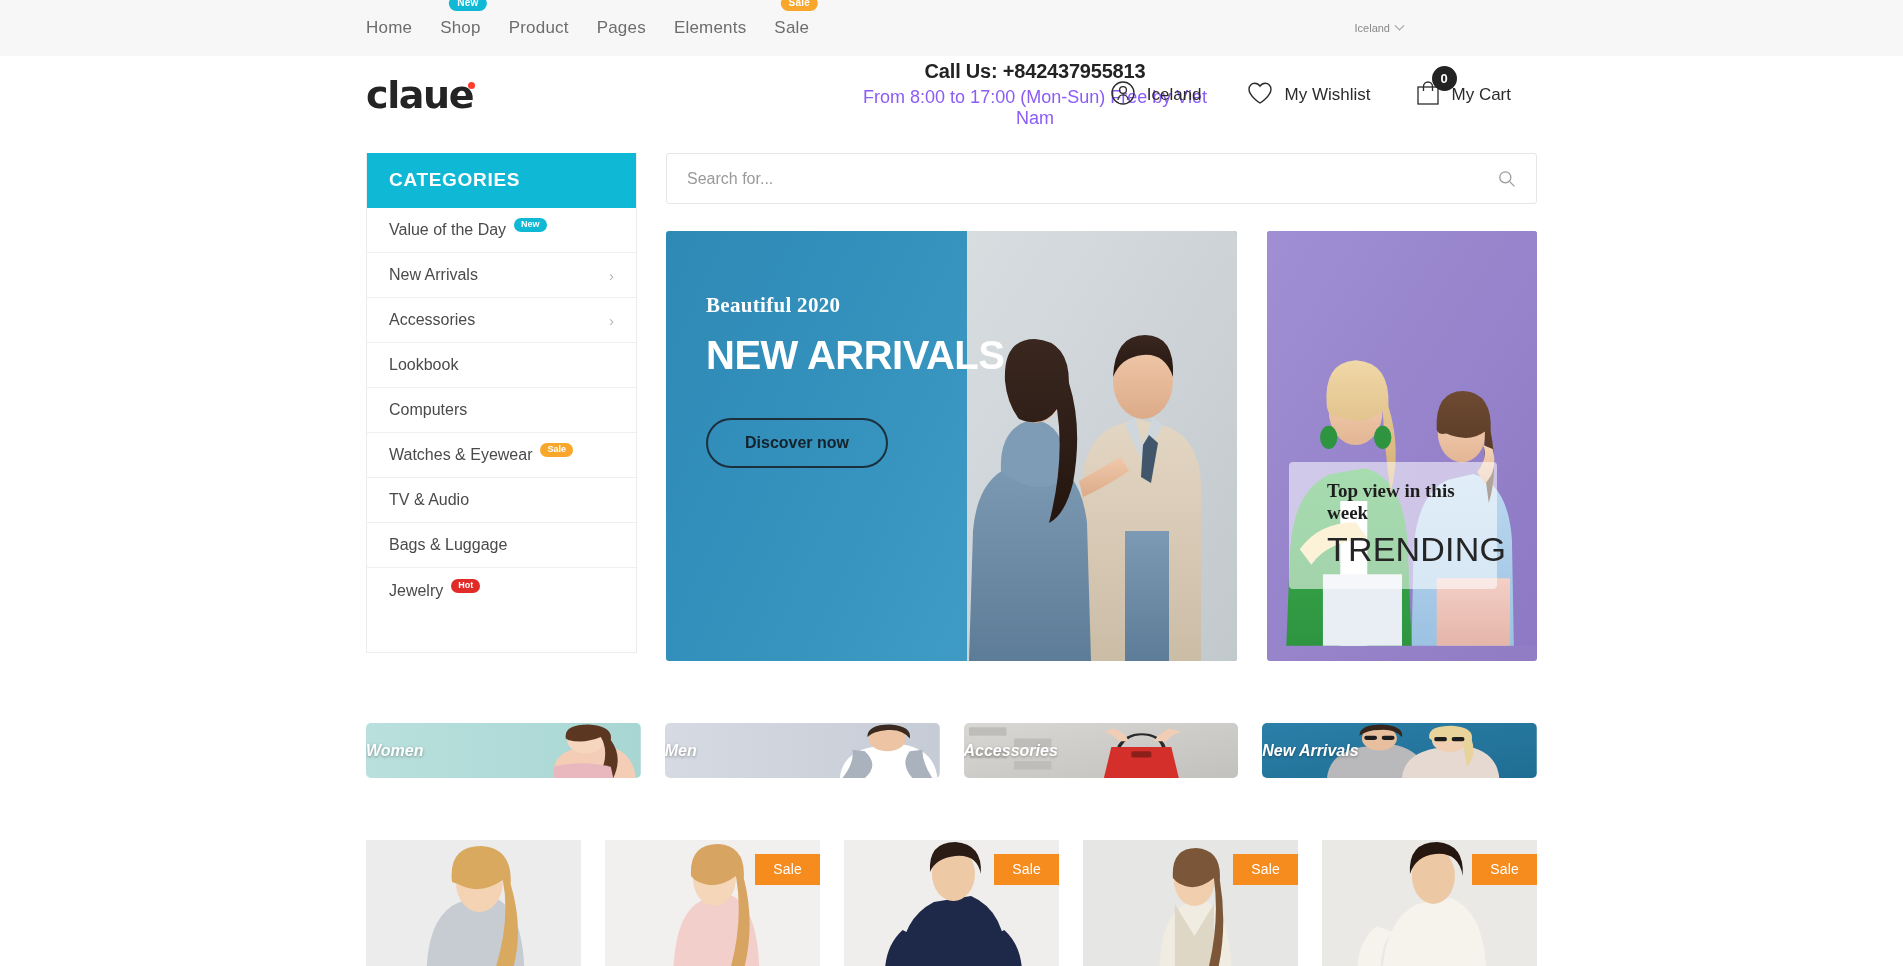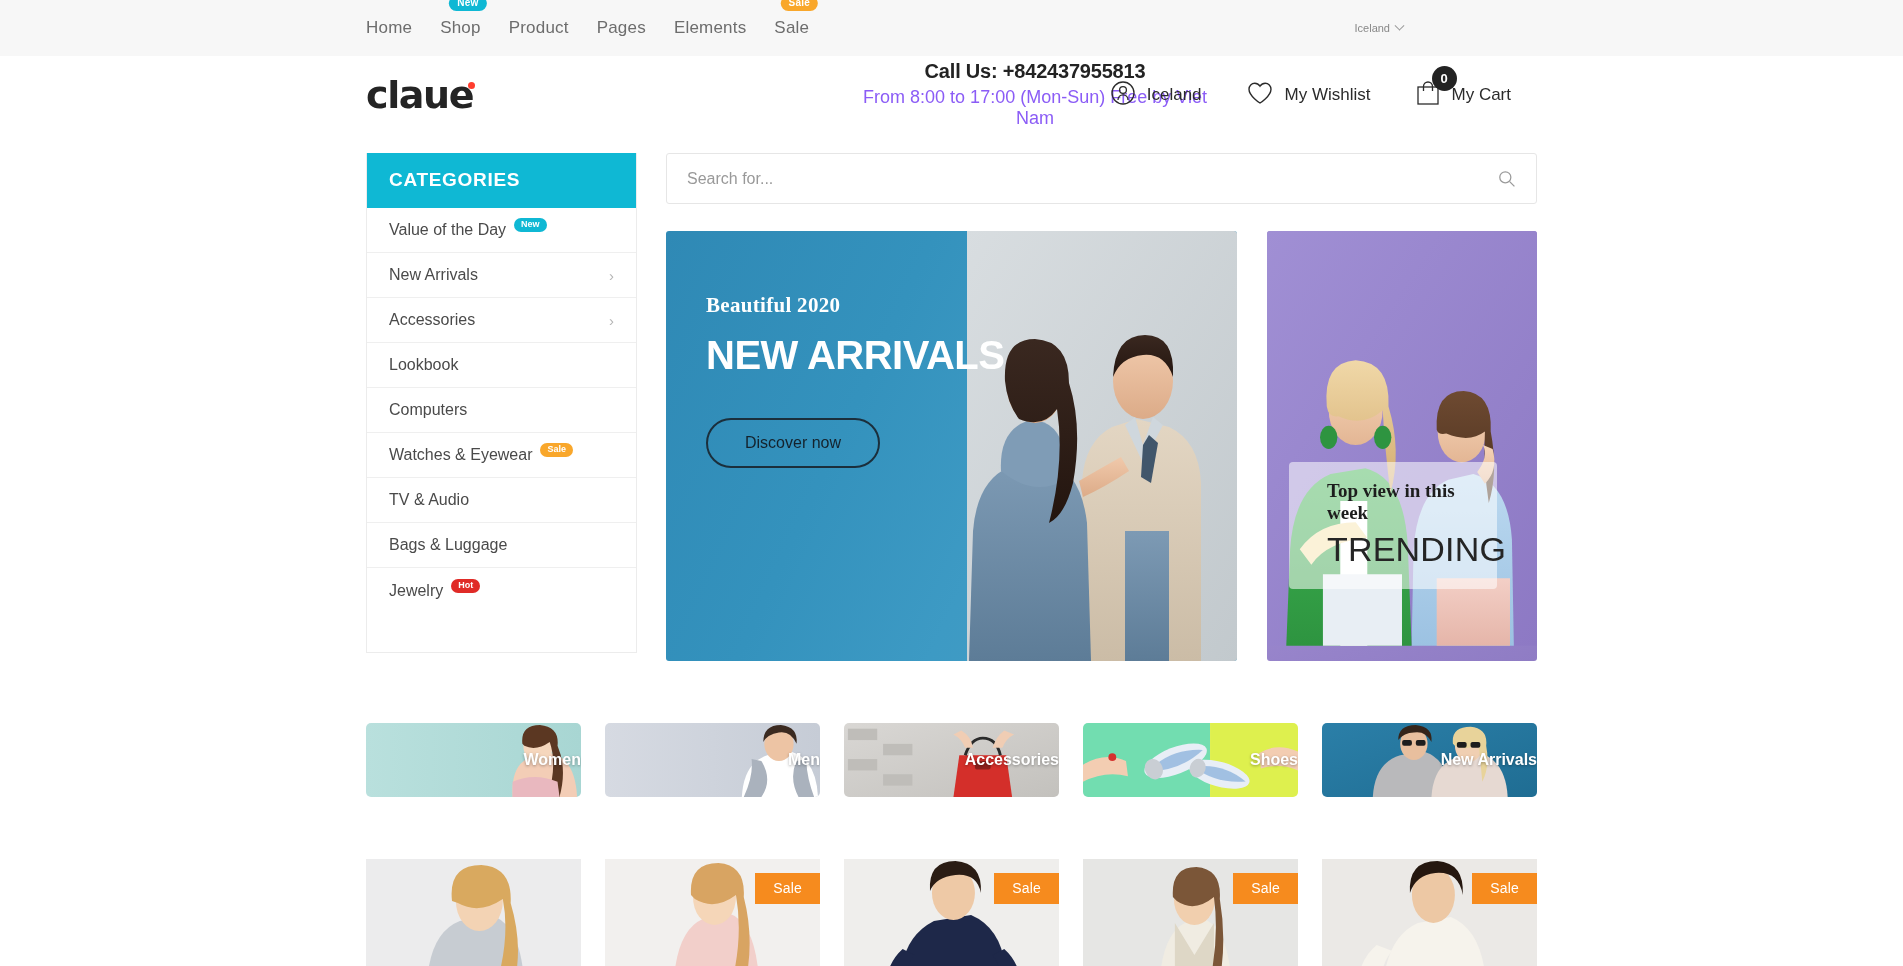--- a/index.html
+++ b/index.html
@@ -268,21 +268,21 @@
     letter-spacing: -.5px;
     margin-top: 15px;
   }
   .hero-btn {
     margin-top: 40px;
     display: inline-block;
     border: 2px solid #1b2f3c;
     border-radius: 30px;
     padding: 14px 37px;
     font-size: 16px;
-    font-weight: 400;
+    font-weight: 700;
     color: #14222c;
     cursor: pointer;
     background: transparent;
   }
 
   
   .trend {
     flex: 1;
     height: 430px;
     border-radius: 3px;
@@ -316,28 +316,29 @@
   
   .tiles {
     display: flex;
     gap: 24px;
     margin-left: 366px;
     width: 1171px;
     margin-top: 62px;
   }
   .tile {
     flex: 1;
-    height: 74px;
+    height: 55px;
     border-radius: 5px;
     position: relative;
     overflow: hidden;
     cursor: pointer;
     display: flex;
     align-items: center;
-    justify-content: flex-end;
+    justify-content: flex-start;
+    font-style: italic;
   }
   .tile-label {
     position: relative;
     z-index: 3;
     color: #fff;
     font-size: 16px;
     font-weight: 700;
     text-shadow: 0 1px 3px rgba(0,0,0,.35);
   }
 
@@ -639,42 +640,20 @@
             <rect x="40" y="54" width="30" height="12"></rect>
           </g>
           <path d="M118 34 L166 34 L172 78 L112 78 Z" fill="#d42f2a"></path>
           <path d="M124 34 Q130 16 142 16 Q156 16 160 34" fill="none" stroke="#2a2a2a" stroke-width="3"></path>
           <rect x="134" y="40" width="16" height="9" rx="2" fill="#8d1f1b"></rect>
           <path d="M120 8 Q130 14 132 26 L124 26 Q120 16 112 12 Z" fill="#f0cdb4"></path>
           <path d="M164 8 Q156 14 152 26 L162 26 Q166 16 174 12 Z" fill="#f0cdb4"></path>
         </svg>
       </span>
       <span class="tile-label">Accessories</span>
-    </div>
-    <div class="tile">
-      <span>
-        <svg viewBox="0 0 220 78" preserveAspectRatio="none" style="position:absolute;inset:0;width:100%;height:100%">
-          <rect width="130" height="78" fill="#72ddb0"></rect>
-          <rect x="130" width="90" height="78" fill="#def04e"></rect>
-          <g transform="rotate(-22 110 40)">
-            <ellipse cx="96" cy="34" rx="34" ry="14" fill="#e8eef6"></ellipse>
-            <path d="M66 34 q30 -14 60 0 q-30 12 -60 0z" fill="#8fb4dd" opacity=".8"></path>
-            <ellipse cx="72" cy="34" rx="9" ry="11" fill="#c9ced4"></ellipse>
-          </g>
-          <g transform="rotate(16 140 52)">
-            <ellipse cx="140" cy="54" rx="32" ry="13" fill="#e8eef6"></ellipse>
-            <path d="M112 54 q28 -13 56 0 q-28 11 -56 0z" fill="#8fb4dd" opacity=".8"></path>
-            <ellipse cx="117" cy="54" rx="8" ry="10" fill="#c9ced4"></ellipse>
-          </g>
-          <path d="M0 44 Q22 30 44 40 L46 56 Q22 50 0 62 Z" fill="#f3cdb2"></path>
-          <circle cx="30" cy="36" r="4" fill="#d4322e"></circle>
-          <path d="M220 30 Q198 20 180 32 L182 48 Q202 42 220 50 Z" fill="#f3cdb2"></path>
-        </svg>
-      </span>
-      <span class="tile-label">Shoes</span>
     </div>
     <div class="tile">
       <span>
         <svg viewBox="0 0 220 78" preserveAspectRatio="none" style="position:absolute;inset:0;width:100%;height:100%">
           <defs>
             <linearGradient id="t5" x1="0" y1="0" x2="1" y2="1">
               <stop offset="0" stop-color="#2b7fa8"></stop>
               <stop offset="1" stop-color="#1f6d93"></stop>
             </linearGradient>
           </defs>

